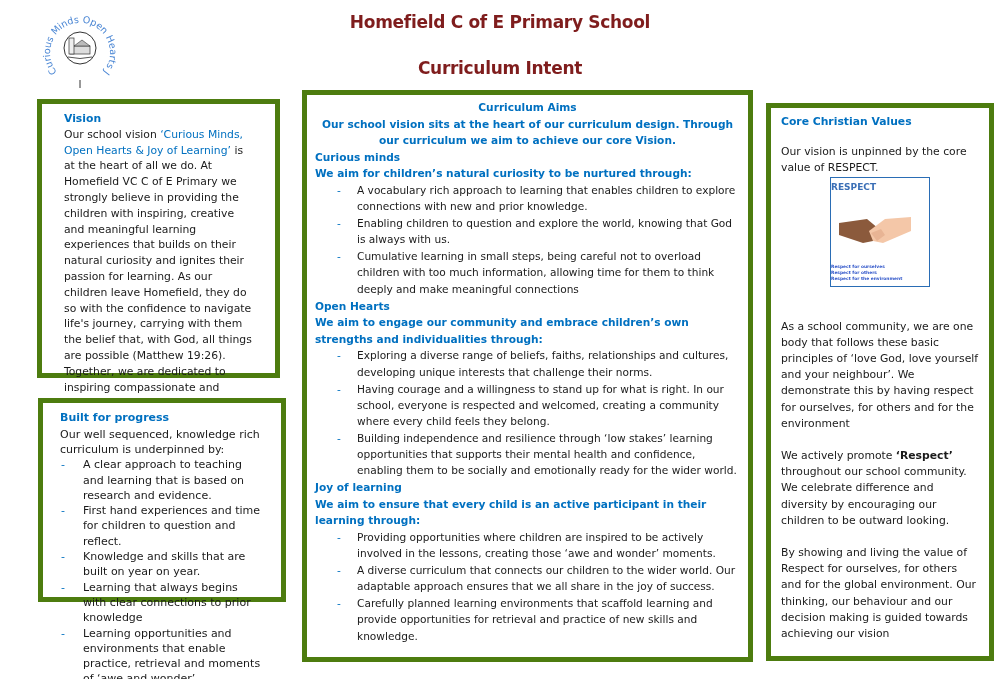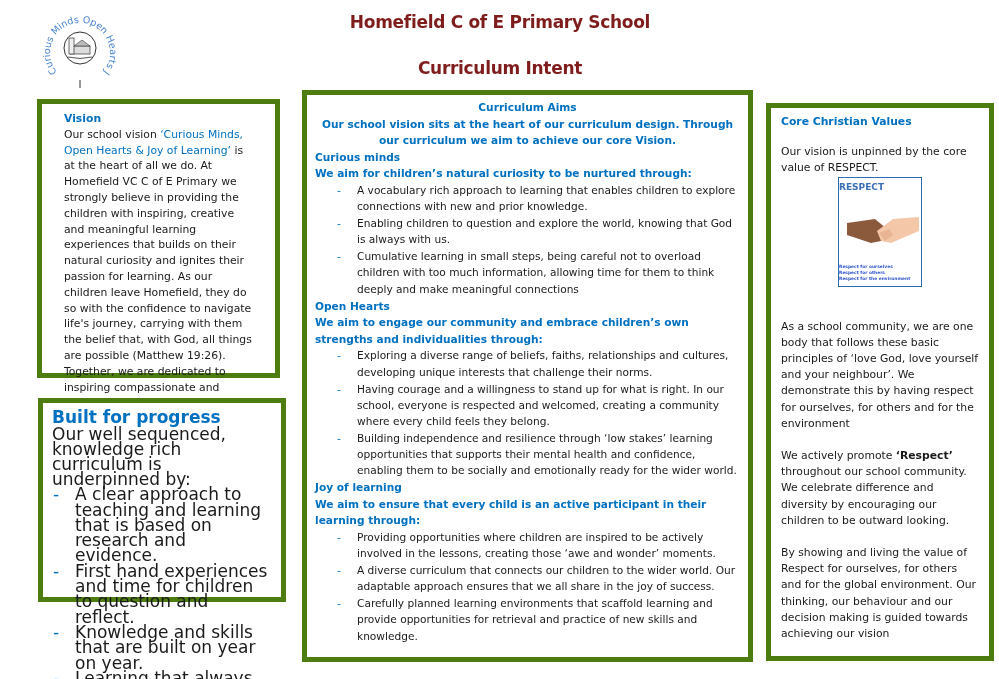--- a/index.html
+++ b/index.html
@@ -21,40 +21,40 @@
       position: absolute; left: 300px; width: 400px; text-align: center;
       color: #7f1d1d; font-weight: bold; font-size: 17px;
       font-family: "DejaVu Sans", sans-serif; letter-spacing: -0.3px;
     }
     .logo { position: absolute; left: 30px; top: 2px; width: 100px; height: 90px; }
 
     
     #vision { left: 37px; top: 99px; width: 243px; height: 279px; padding: 7px 22px; font-size: 10.8px; line-height: 15.8px; }
     #vision .h { font-weight: bold; color: #0070c0; font-size: 10.8px; }
     
-    #progress { left: 38px; top: 398px; width: 248px; height: 204px; padding: 7px 9px; font-size: 17px; line-height: 15.3px; }
+    #progress { left: 38px; top: 398px; width: 248px; height: 204px; padding: 7px 17px; font-size: 11px; line-height: 15.3px; }
     #progress .h { font-weight: bold; color: #0070c0; margin-bottom: 2px; }
     #progress .intro { line-height: 15px; }
     ul.dash { list-style: none; margin: 0; padding: 0; }
     ul.dash li { position: relative; padding-left: 23px; }
     ul.dash li::before { content: "-"; position: absolute; left: 1px; color: #0070c0; }
 
     
     #aims { left: 302px; top: 90px; width: 451px; height: 572px; padding: 4px 8px; font-size: 10.6px; line-height: 16.6px; }
     #aims .center { text-align: center; }
     #aims .hb { font-weight: bold; color: #0070c0; }
     #aims ul.dash li { padding-left: 42px; line-height: 16.1px; margin-bottom: 1px; }
     #aims ul.dash li::before { left: 22px; }
 
     
     #values { left: 766px; top: 103px; width: 228px; height: 558px; padding: 6px 10px; font-size: 10.8px; line-height: 16.2px; text-align: left; }
     #values .h { font-weight: bold; color: #0070c0; margin-bottom: 14px; }
     #values p { margin: 0; }
     .poster {
-      width: 84px; height: 110px; margin: 0 auto; border: 1.5px solid #2a6db5;
+      width: 100px; height: 110px; margin: 0 auto; border: 1.5px solid #2a6db5;
       box-sizing: border-box; position: relative; background: #fff;
     }
     .poster .ptitle { color: #3b6fb6; font-weight: bold; font-size: 9px; line-height: 12px; margin-top: 3px; }
     .poster .plines { position: absolute; bottom: 4px; left: 0; right: 0; font-size: 4.4px; line-height: 6px; color: #2f55c9; font-weight: bold; }
     .poster svg { position: absolute; left: 8px; top: 33px; }
   </style>
 </head>
 <body>
 
 <div class="logo">

